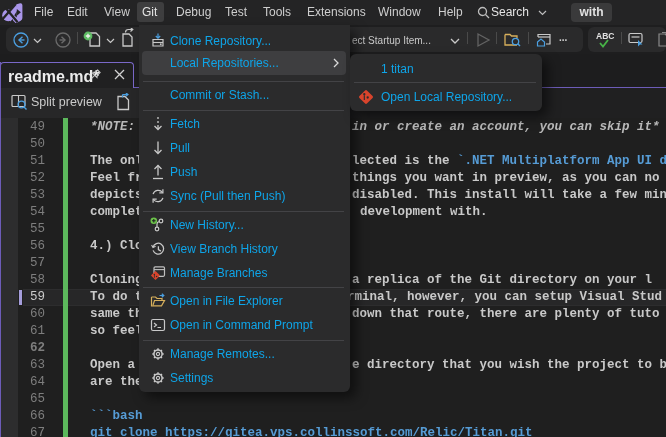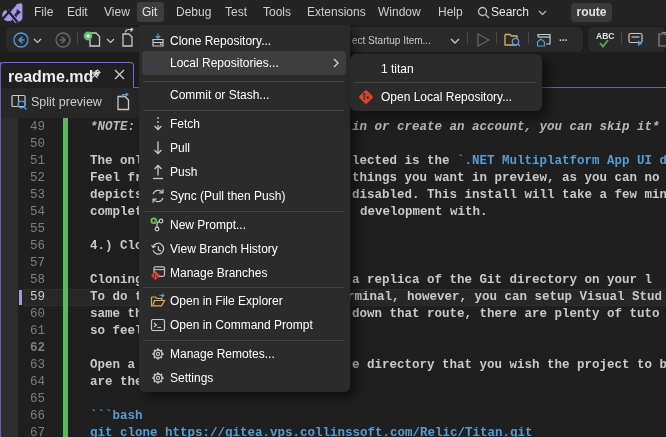--- a/index.html
+++ b/index.html
@@ -33,21 +33,21 @@
 #curline{position:absolute;left:23px;top:289px;width:643px;height:17px;background:#272728;border-top:1px solid #2d2d2e;border-bottom:1px solid #2d2d2e}
 .ln{position:absolute;width:30px;text-align:right;font-family:"Liberation Mono",monospace;font-size:12.5px;color:#7e7e7e;line-height:17px}
 .code{position:absolute;font-family:"Liberation Mono",monospace;font-size:12.5px;font-weight:bold;color:#c9c9c9;line-height:17px;white-space:pre}
 .blue{color:#569cd6}
 .it{font-style:italic;color:#b8b8b8}
 
 #menu{position:absolute;left:139px;top:25px;width:211px;height:367px;background:#2b2b2c;border-radius:0 0 6px 6px;box-shadow:6px 6px 12px rgba(0,0,0,.5)}
 #submenu{position:absolute;left:350px;top:54px;width:192px;height:57px;background:#2b2b2c;border-radius:6px;box-shadow:6px 6px 12px rgba(0,0,0,.5)}
 .mrow{position:absolute;left:3px;width:204px;height:24px}
 .mrow.hl{background:#3e3e40;border-radius:4px}
-.mrow .t{position:absolute;left:28px;top:4px;font-size:12px;color:#ffffff;line-height:16px}
+.mrow .t{position:absolute;left:28px;top:4px;font-size:12px;color:#0ea5e9;line-height:16px}
 .mrow .ic{position:absolute;left:8px;top:4px;width:16px;height:16px}
 .msep{position:absolute;left:4px;width:201px;height:1px;background:#434346}
 </style></head>
 <body>
 <div id="app">
 
 <div id="titlebar">
   <svg class="abs" style="left:2px;top:2px" width="21" height="21" viewBox="0 0 21 21">
     <g fill="#a995e9">
       <circle cx="6.2" cy="13.3" r="6"></circle>
@@ -72,21 +72,21 @@
   <span class="mi" style="left:378px">Window</span>
   <span class="mi" style="left:438px">Help</span>
   <svg class="abs" style="left:477px;top:6px" width="13" height="13" viewBox="0 0 13 13">
         <circle cx="5.5" cy="5.5" r="4" fill="none" stroke="#bdbdbd" stroke-width="1.3"></circle>
         <path d="M8.5 8.5 L12 12" stroke="#bdbdbd" stroke-width="1.3"></path>
       </svg>
   <span class="mi" style="left:491px;color:#e5e5e5">Search</span>
   <svg class="abs" style="left:538px;top:10px" width="9" height="6" viewBox="0 0 9 6">
         <path d="M1 1 L4.5 4.5 L8 1" fill="none" stroke="#bdbdbd" stroke-width="1.2"></path>
       </svg>
-  <div class="chip">route</div>
+  <div class="chip">with</div>
 </div>
 
 <div id="toolbar">
   <div class="island" style="left:6px;width:577px"></div>
   <div class="island" style="left:588px;width:78px"></div>
   
   <svg class="abs" style="left:13px;top:7px" width="16" height="16" viewBox="0 0 16 16">
         <circle cx="8" cy="8" r="7" fill="none" stroke="#4b9fe0" stroke-width="1.3"></circle>
         <path d="M9.5 4.8 L6 8 L9.5 11.2" fill="none" stroke="#4b9fe0" stroke-width="1.4"></path>
         <path d="M6 8 L11.5 8" stroke="#4b9fe0" stroke-width="1.4"></path>
@@ -308,21 +308,21 @@
       <div class="mrow " style="top:187.5px">
         <svg class="ic" viewBox="0 0 16 16">
           <g stroke="#c9c9c9" stroke-width="1.2" fill="none">
             <circle cx="11" cy="4" r="1.8"></circle>
             <circle cx="7" cy="12" r="1.8"></circle>
             <path d="M7 10 V7 Q7 5 9.2 4.6"></path>
           </g>
           <circle cx="3.8" cy="3.8" r="3.3" fill="#6cc24a"></circle>
           <path d="M3.8 2 V5.6 M2 3.8 H5.6" stroke="#1f1f20" stroke-width="1.1" <="" svg=""></path>
         </svg>
-        <span class="t">New Prompt...</span>
+        <span class="t">New History...</span>
       </div>
       <div class="mrow " style="top:211.5px">
         <svg class="ic" viewBox="0 0 16 16">
           <g stroke="#c9c9c9" stroke-width="1.25" fill="none">
             <path d="M3.0 6.2 A5.4 5.4 0 1 1 3.1 9.4"></path>
             <path d="M8.4 5.2 V8.6 L10.9 10.1"></path>
             <path d="M1.6 3.9 L3.0 6.6 L5.6 5.3" stroke-width="1.1"></path>
           </g>
         </svg>
         <span class="t">View Branch History</span>

